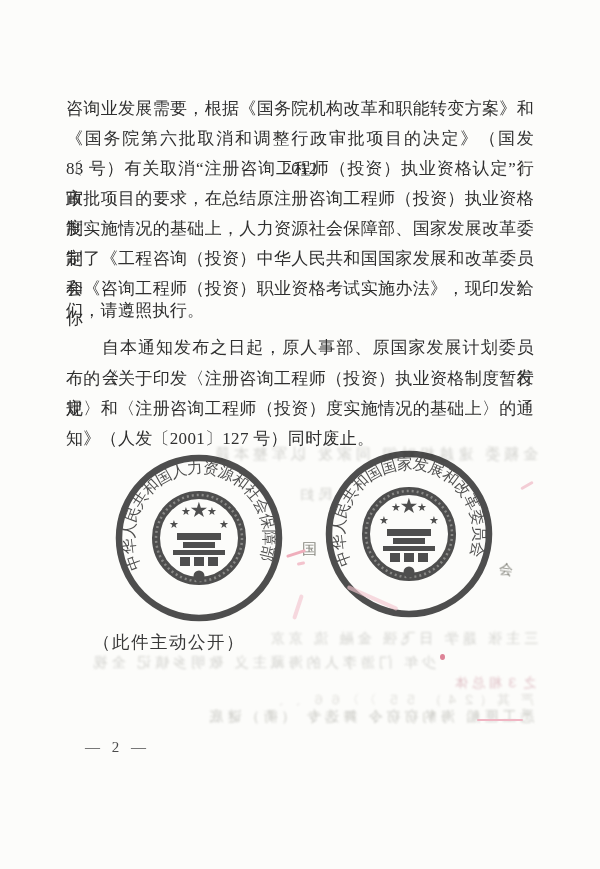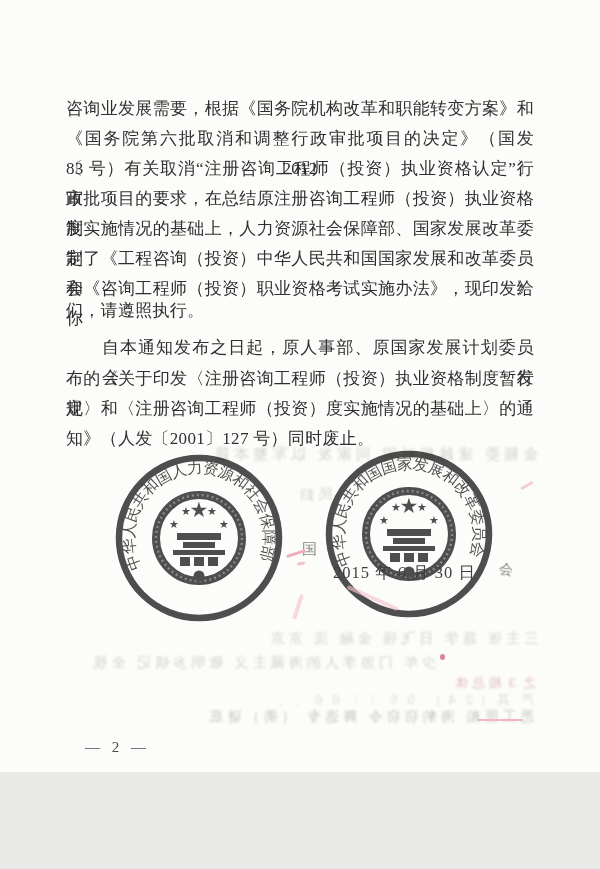--- a/index.html
+++ b/index.html
@@ -1,17 +1,17 @@
 <!DOCTYPE html>
 <html><head>
 <meta charset="utf-8">
 <style>
   html,body{margin:0;padding:0;background:#e9e9e7;}
   .page{
-    position:relative;width:600px;height:772px;margin:0 auto;
+    position:relative;width:600px;height:869px;margin:0 auto;
     background:#fcfcfa;overflow:hidden;
     font-family:"Liberation Serif","DejaVu Serif",serif;
   }
   
   .tl{
     position:absolute;left:66px;width:468px;height:30px;line-height:30px;
     font-size:17px;color:#2f2f2f;letter-spacing:0.3px;
     text-align:justify;text-align-last:justify;text-justify:inter-character;
     filter:blur(0.15px);
   }
@@ -136,22 +136,22 @@
       <rect x="63" y="80" width="44" height="7"></rect>
       <rect x="69" y="89" width="32" height="6"></rect>
       <rect x="59" y="97" width="52" height="5"></rect>
       <rect x="66" y="104" width="10" height="9"></rect>
       <rect x="80" y="104" width="10" height="9"></rect>
       <rect x="94" y="104" width="10" height="9"></rect>
       <circle cx="85" cy="123" r="5.5"></circle>
     </g>
   </svg>
 
-  <div class="stamp-date">2015 年 6 月 30 日</div>
 
+  <div class="note">（此件主动公开）</div>
 
   <div class="pagenum">— 2 —</div>
 
   <div class="mark m0"></div>
   <div class="mark m1"></div>
   <div class="mark m2"></div>
   <div class="mark m3"></div>
   <div class="mark m4"></div>
   <div class="mark m5"></div>
   <div class="mark m6"></div>

